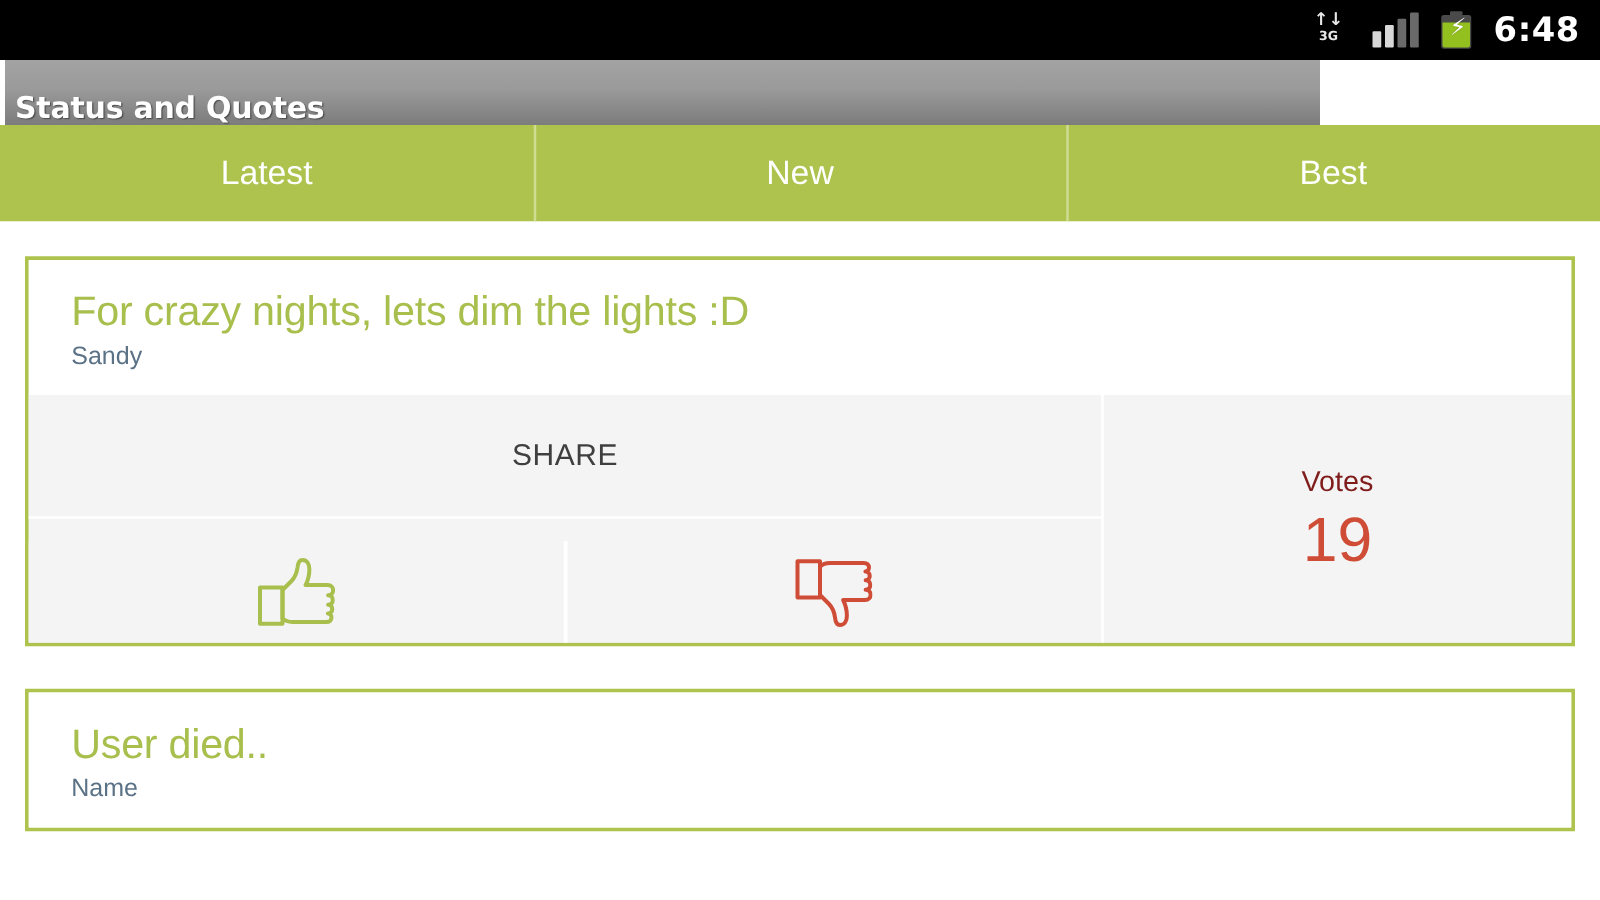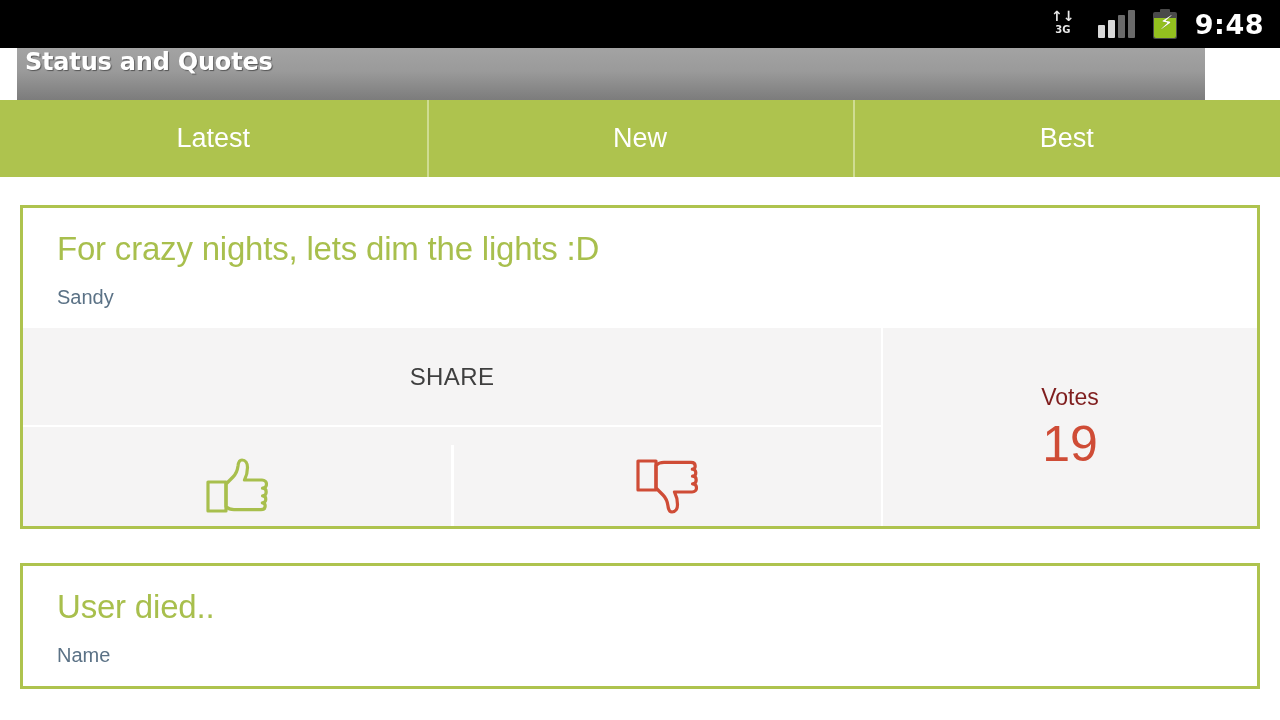--- a/index.html
+++ b/index.html
@@ -60,24 +60,24 @@
   }
 
   .status-clock{
     color:#ffffff; font-size:27px; font-weight:bold;
     font-family:"DejaVu Sans", sans-serif;
     letter-spacing:0.5px; padding-right:2px;
   }
 
   
   .title-bar{
-    position:absolute; top:48px; left:17px;
-    width:1188px; height:52px;
+    position:absolute; top:48px; left:4px;
+    width:1052px; height:52px;
     background:linear-gradient(to bottom,#a3a3a3 0%,#9a9a9a 45%,#848484 85%,#7c7c7c 100%);
-    display:flex; align-items:flex-start;
+    display:flex; align-items:flex-end;
   }
   .title-text{
     color:#ffffff; font-size:24px; font-weight:bold;
     font-family:"DejaVu Sans", sans-serif;
     padding-left:8px; letter-spacing:-0.2px;
     text-shadow:1px 1px 1px rgba(0,0,0,.45);
   }
 
   
   .tabs{
@@ -114,21 +114,21 @@
 
   .card-head{ padding:22px 34px 18px 34px; background:#ffffff; }
   .card-title{
     color:#a8bf4d; font-size:33px; line-height:38px;
     font-family:"Liberation Sans", sans-serif; font-weight:normal;
     letter-spacing:-0.2px;
   }
   .card-author{
     color:#5b7286; font-size:20px; line-height:26px;
     font-family:"Liberation Sans", sans-serif;
-    margin-top:16px;
+    margin-top:4px;
   }
 
   .card-body{ display:flex; background:#f5f4f4; }
   .card-actions{ flex:0 0 858px; display:flex; flex-direction:column;gap:18px; }
 
   .share-row{
     height:99px; background:#f5f4f4;
     display:flex; align-items:center; justify-content:center;
     border-bottom:2px solid #ffffff;
   }
@@ -182,21 +182,21 @@
     </div>
 
     <div class="icon-battery">
       <div class="cap"></div>
       <div class="body">
         <div class="fill"></div>
       </div>
       <div class="bolt">⚡</div>
     </div>
 
-    <div class="status-clock">9:48</div>
+    <div class="status-clock">6:48</div>
   </div>
 </div>
 
 <div class="title-bar">
   <div class="title-text">Status and Quotes</div>
 </div>
 
 <div class="tabs">
   <div class="tab">
     <span>Latest</span>

